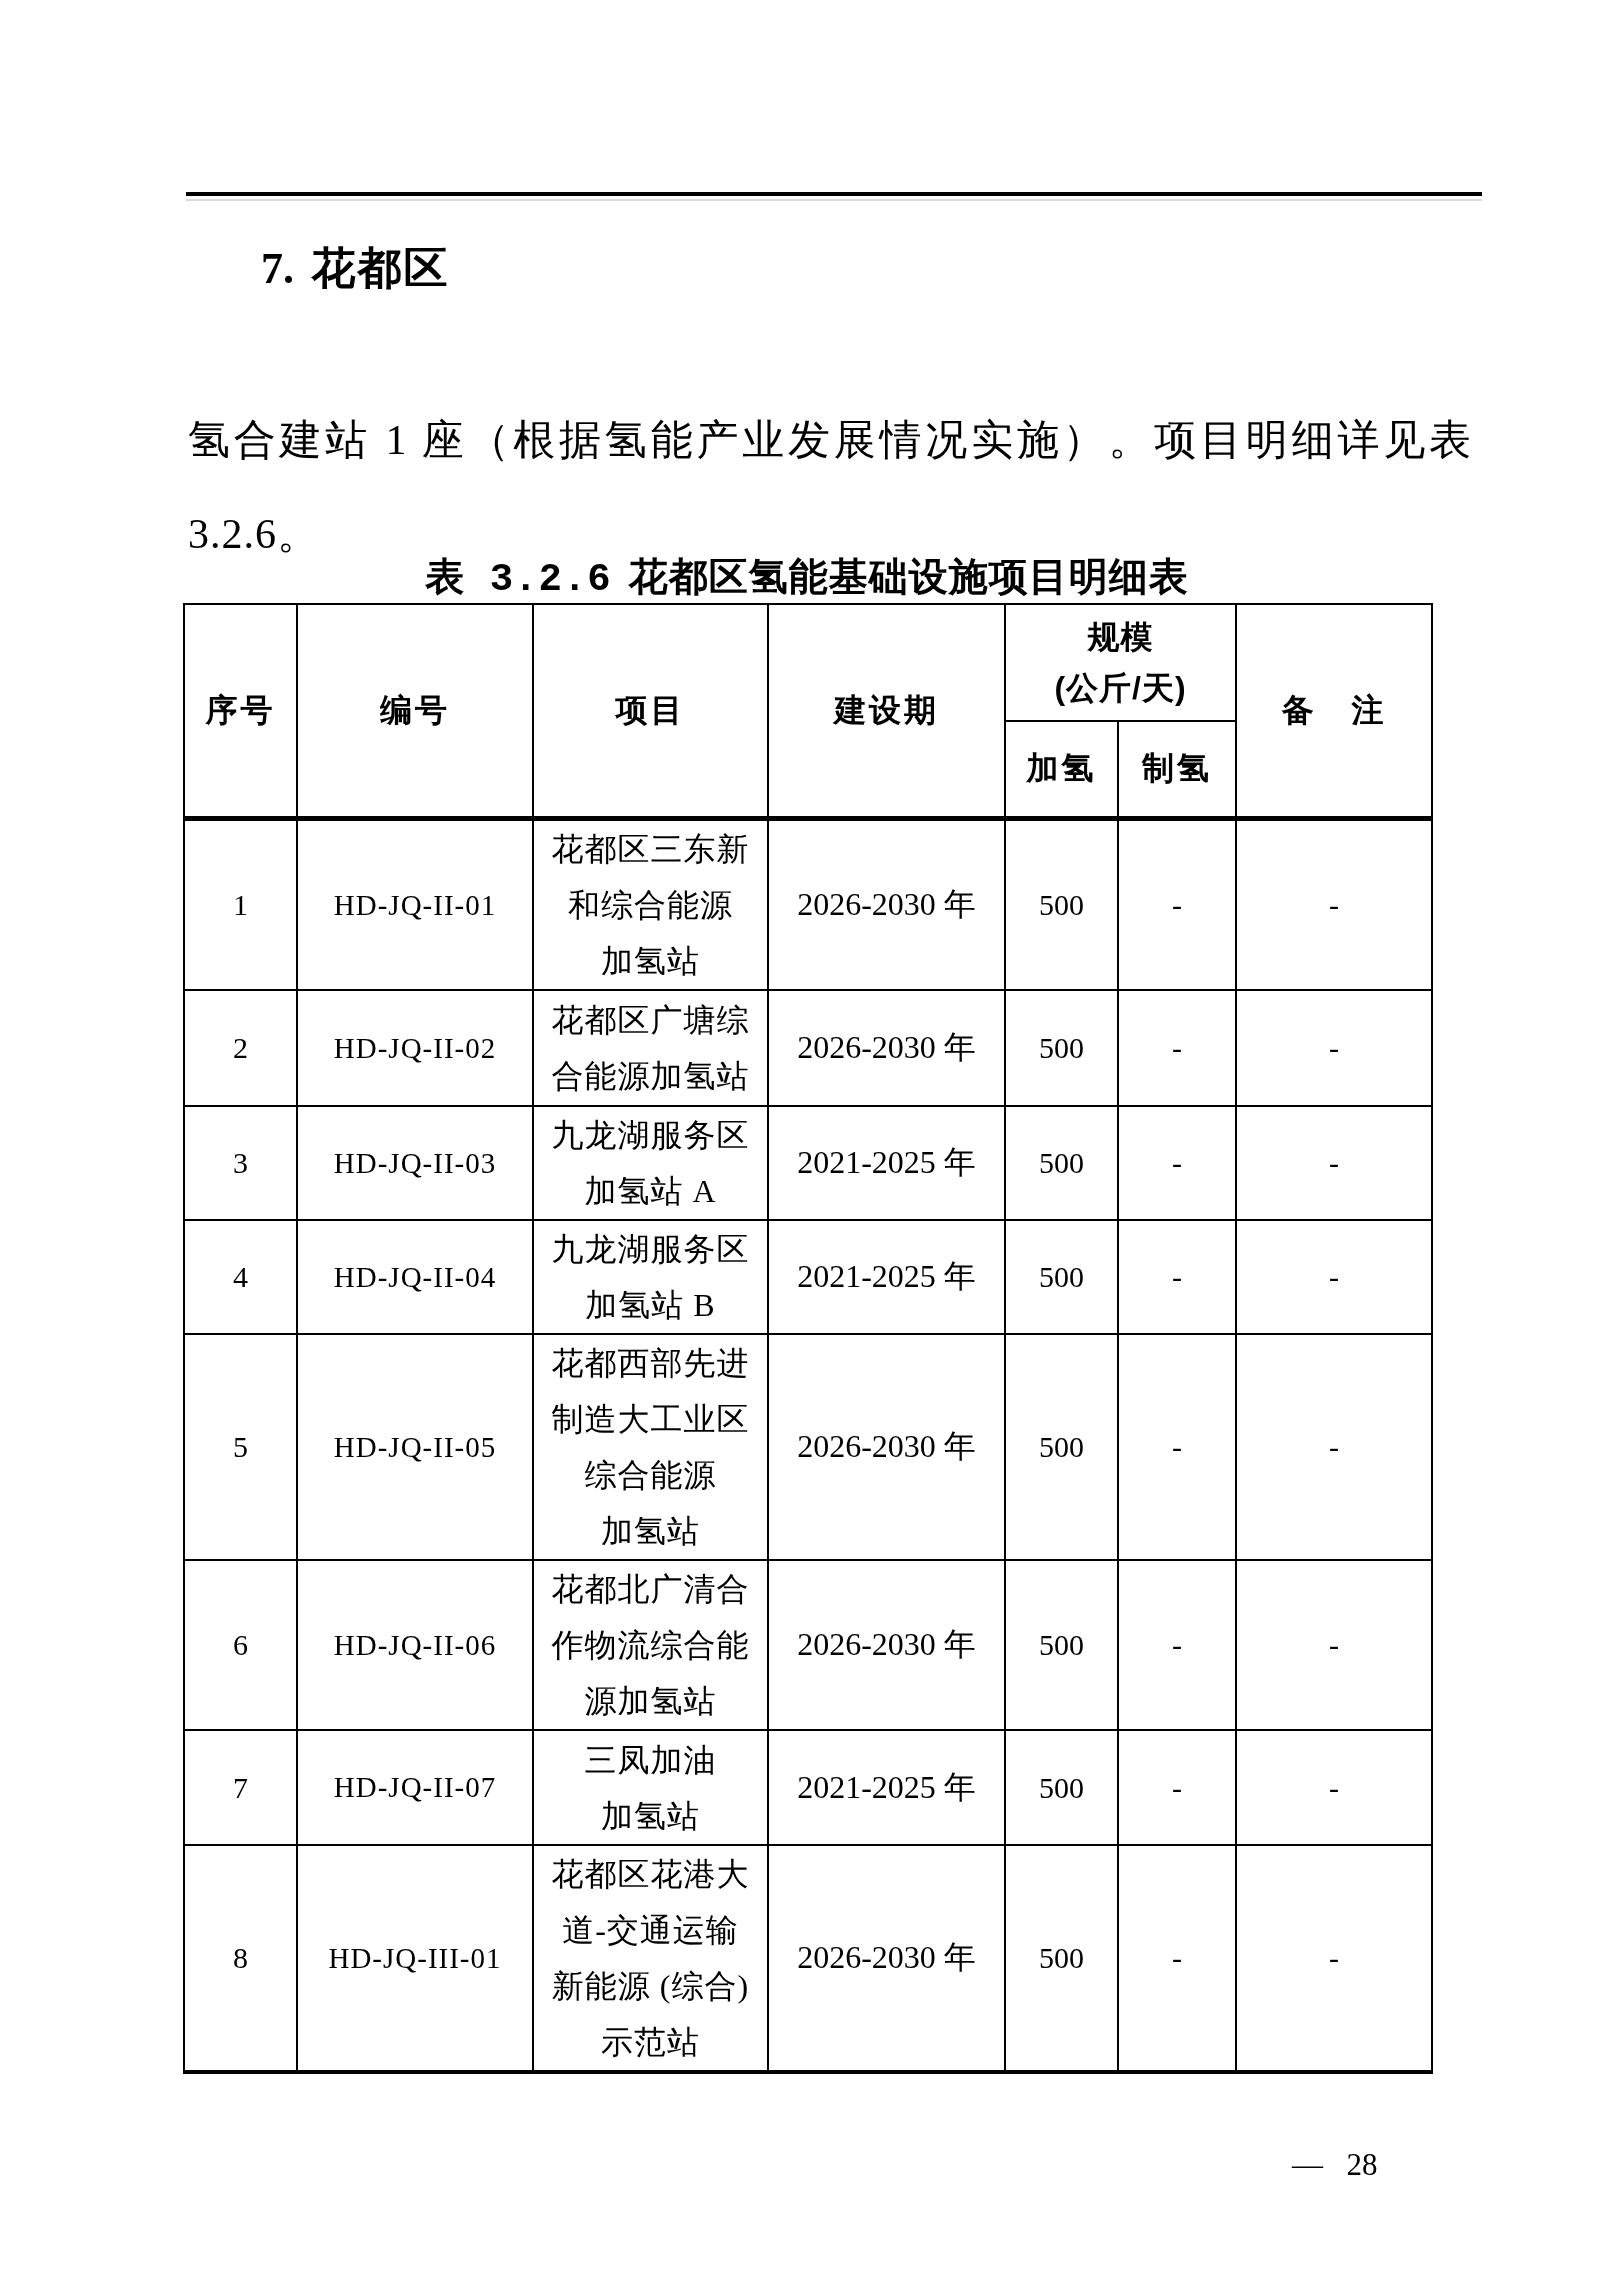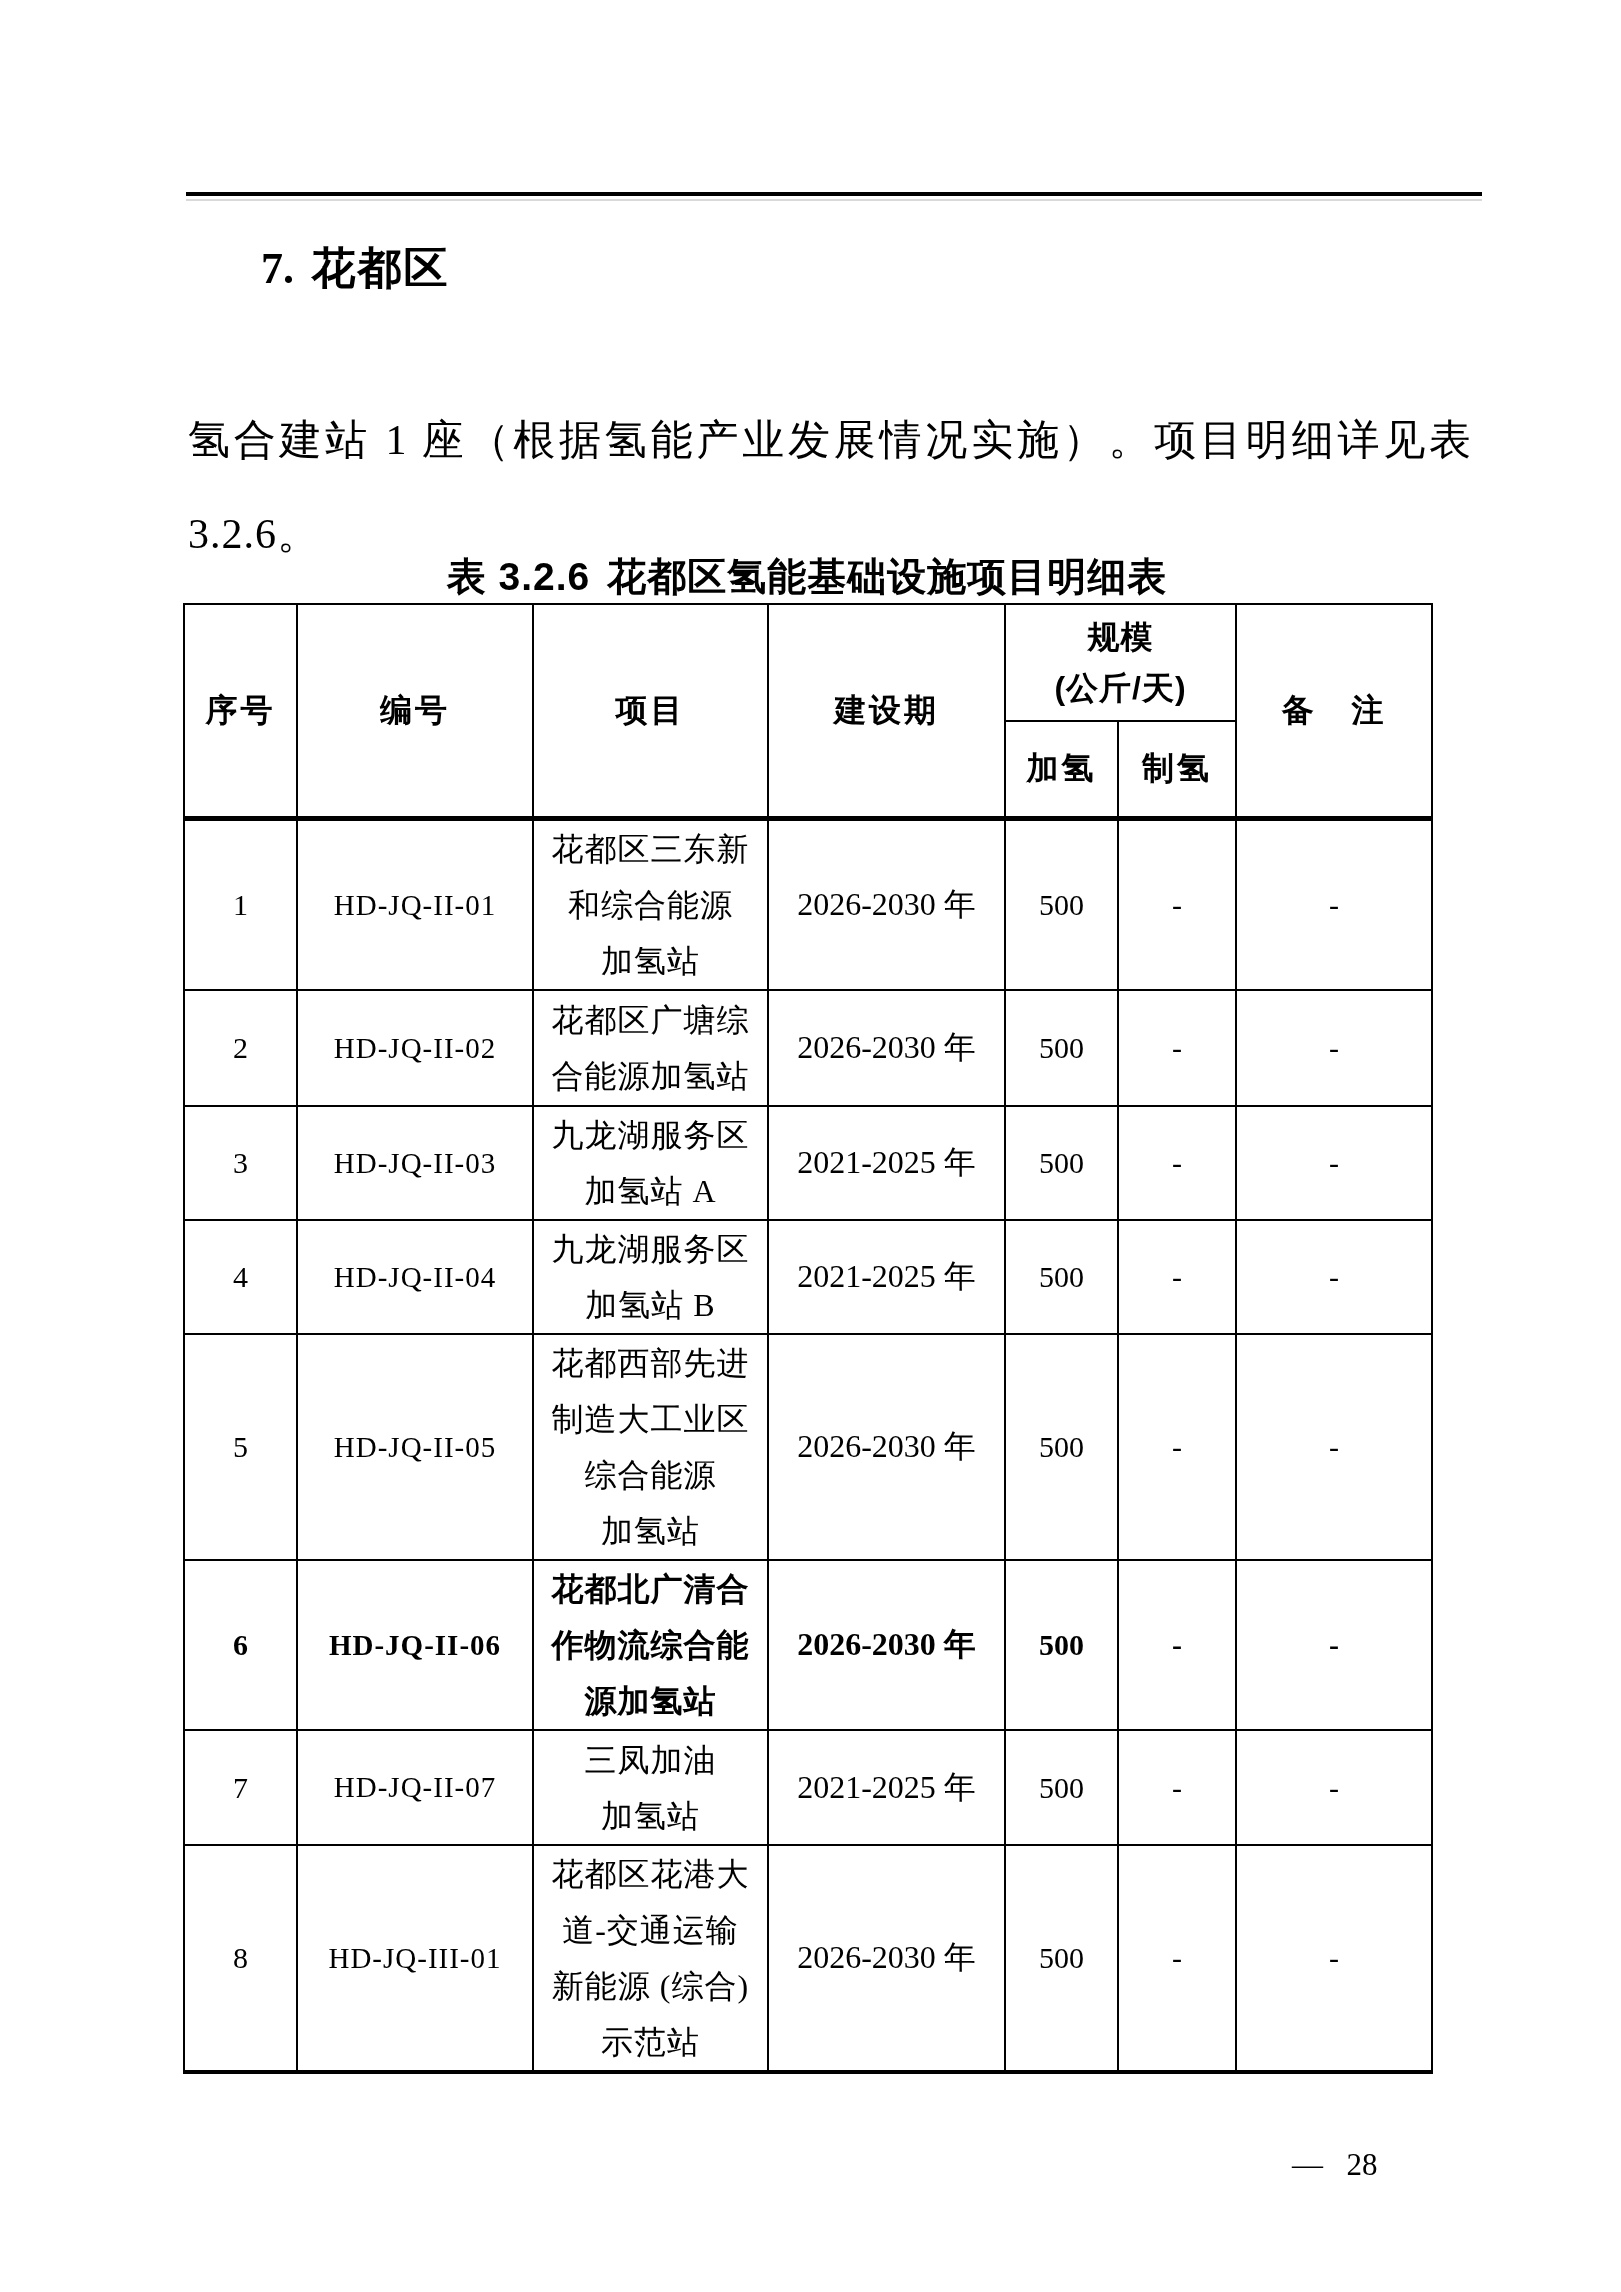--- a/index.html
+++ b/index.html
@@ -51,21 +51,21 @@
   .para-line.l1{top:319px;left:274px;width:1198px;}
   .para-line.l2{top:415px;left:188px;width:1284px;}
   .para-line.l3{top:509px;left:188px;width:392px;text-align-last:left;text-align:right;}
   
   .table-caption{
     position:absolute;top:550px;left:183px;width:1248px;
     text-align:center;font-weight:bold;font-size:39px;
     font-family:"Liberation Sans","DejaVu Sans",sans-serif;
     letter-spacing:1px;
   }
-  .table-caption .cap-label{margin-right:17px;font-family:Liberation Sans, sans-serif;text-align:right;}
+  .table-caption .cap-label{margin-right:17px;font-family:Liberation Mono, monospace;text-align:right;}
   
   table.detail{
     position:absolute;top:603px;left:183px;
     width:1248px;
     border-collapse:collapse;
     table-layout:fixed;
     border:2.9px solid #000;
   }
   table.detail th, table.detail td{
     border:2px solid #000;
@@ -95,21 +95,21 @@
     font-size:32px;line-height:56px;
     letter-spacing:1px;
   }
   td.cell-period{font-size:32px;}
   td.cell-refuel,td.cell-produce,td.cell-remark{font-size:30px;}
   tbody tr:nth-child(1) td{height:147px;}
   tbody tr:nth-child(2) td{height:114px;}
   tbody tr:nth-child(3) td{height:112px;}
   tbody tr:nth-child(4) td{height:109px;}
   tbody tr:nth-child(5) td{height:217px;}
-  tbody tr:nth-child(6) td{height:163px;font-weight:bold;}
+  tbody tr:nth-child(6) td{height:163px;}
   tbody tr:nth-child(7) td{height:113px;}
   tbody tr:nth-child(8) td{height:219px;}
   
   .page-number{
     position:absolute;top:2147px;left:1292px;
     font-size:31px;word-spacing:15.7px;
   }
 </style>
 </head>
 <body>

